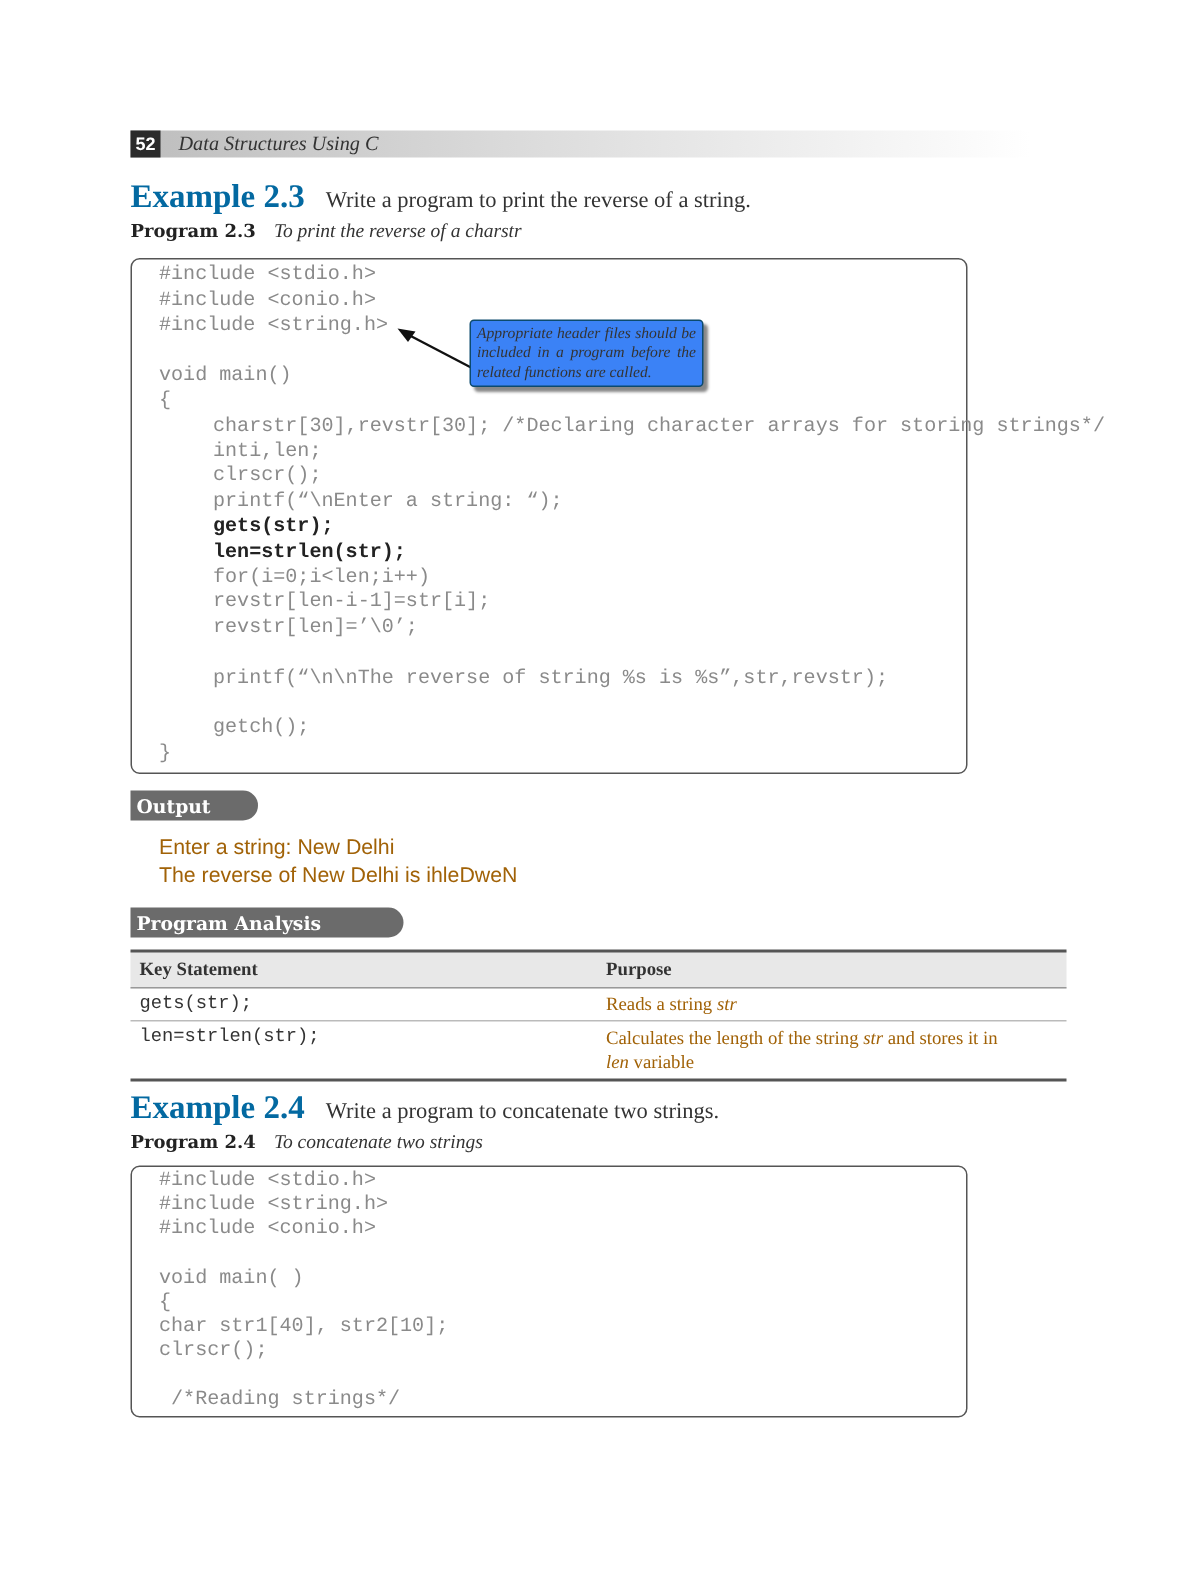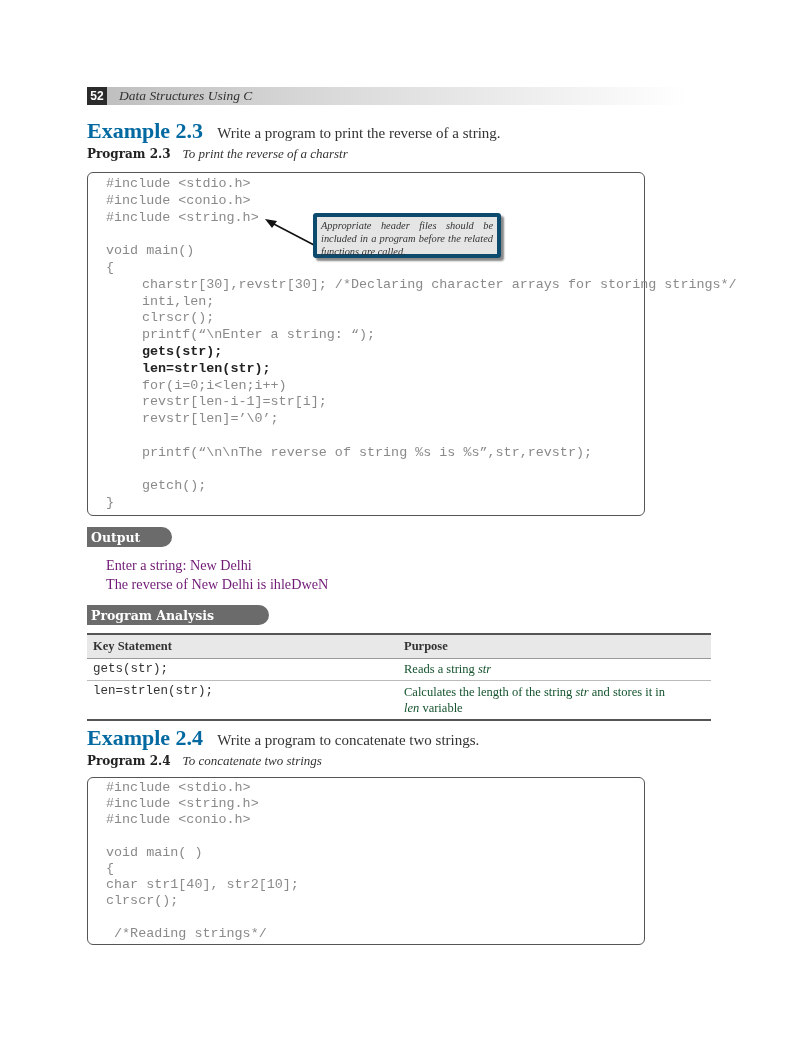--- a/index.html
+++ b/index.html
@@ -15,33 +15,33 @@
   .example { position: absolute; left: 87px; font-size: 15px; color: #333; }
   .example .ex-num { font-weight: bold; font-size: 22px; color: #0369a1; margin-right: 14px; }
   .program { position: absolute; left: 87px; font-size: 13px; color: #333; }
   .program .pg-num { font-family: "DejaVu Serif", serif; font-weight: bold; font-size: 12px; margin-right: 12px; color: #222; }
   .program .pg-desc { font-style: italic; }
 
   .code-box { position: absolute; left: 87px; width: 558px; border: 1.3px solid #555; border-radius: 6px; background: #fff; }
   .code-line { position: absolute; font-family: "Liberation Mono", monospace; font-size: 13.4px; color: #8a8a8a; white-space: pre; line-height: 16px; }
   .code-line.bold { color: #222; font-weight: bold; }
 
-  .callout { position: absolute; left: 313px; top: 213px; width: 188px; height: 45px; border: 4px solid #0c4a6e; border-radius: 3px;
-    box-shadow: 3px 3px 2px #888; background: #e5e5e5; padding: 2px 4px; font-style: italic; font-size: 10.4px; line-height: 13px;
+  .callout { position: absolute; left: 313px; top: 213px; width: 156px; height: 45px; border: 1px solid #0c4a6e; border-radius: 3px;
+    box-shadow: 3px 3px 2px #888; background: #3b82f6; padding: 2px 4px; font-style: italic; font-size: 10.4px; line-height: 13px;
     color: #333; text-align: justify; text-align-last: left; }
   .arrow-svg { position: absolute; left: 262px; top: 214px; }
 
   .pill { position: absolute; left: 87px; height: 20px; background: #6b6b6b; color: #fff; font-family: "DejaVu Serif", serif;
     font-weight: bold; font-size: 12.5px; padding-left: 4px; display: flex; align-items: center; border-radius: 0 10px 10px 0; }
 
-  .output-line { position: absolute; left: 106px; font-family: Liberation Serif, serif; font-size: 14.2px; color: #701a75; white-space: pre; }
+  .output-line { position: absolute; left: 106px; font-family: Liberation Sans, sans-serif; font-size: 14.2px; color: #a16207; white-space: pre; }
 
   .analysis { position: absolute; left: 87px; top: 633px; width: 624px; border-collapse: collapse; }
   .analysis th { background: #e8e8e8; font-weight: bold; font-size: 12.5px; text-align: left; padding: 4px 6px; border-top: 2.5px solid #555; border-bottom: 1px solid #999; color: #333; height: 22px; }
-  .analysis td { font-size: 12.5px; padding: 3px 6px; vertical-align: top; color: #14532d; border-bottom: 1px solid #bbb; }
+  .analysis td { font-size: 12.5px; padding: 3px 6px; vertical-align: top; color: #a16207; border-bottom: 1px solid #bbb; }
   .analysis tr:last-child td { border-bottom: 2.5px solid #555; }
   .analysis td.mono { font-family: "Liberation Mono", monospace; color: #333; }
   .analysis .col1 { width: 311px; }
   .analysis i { font-style: italic; }
 </style>
 </head>
 <body>
 
 <div class="running-head">
   <div class="page-num">52</div>

